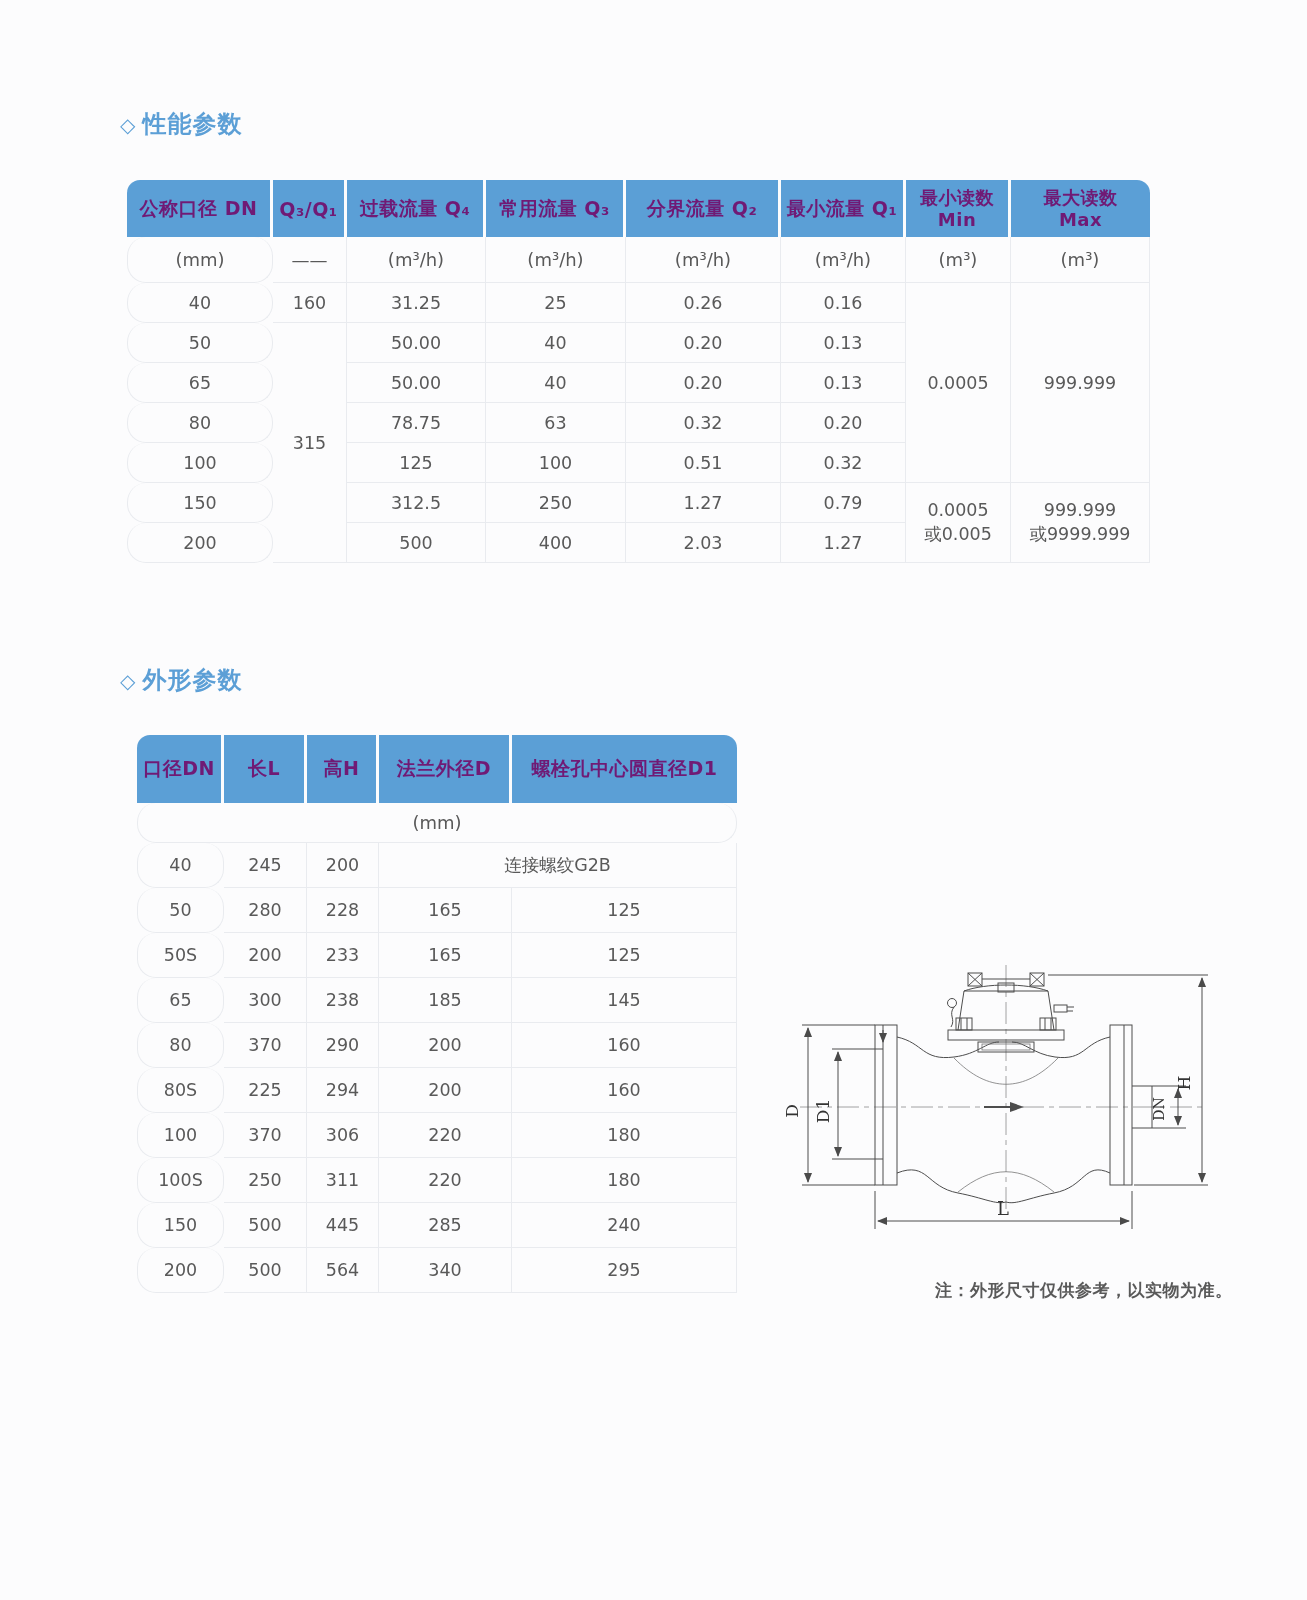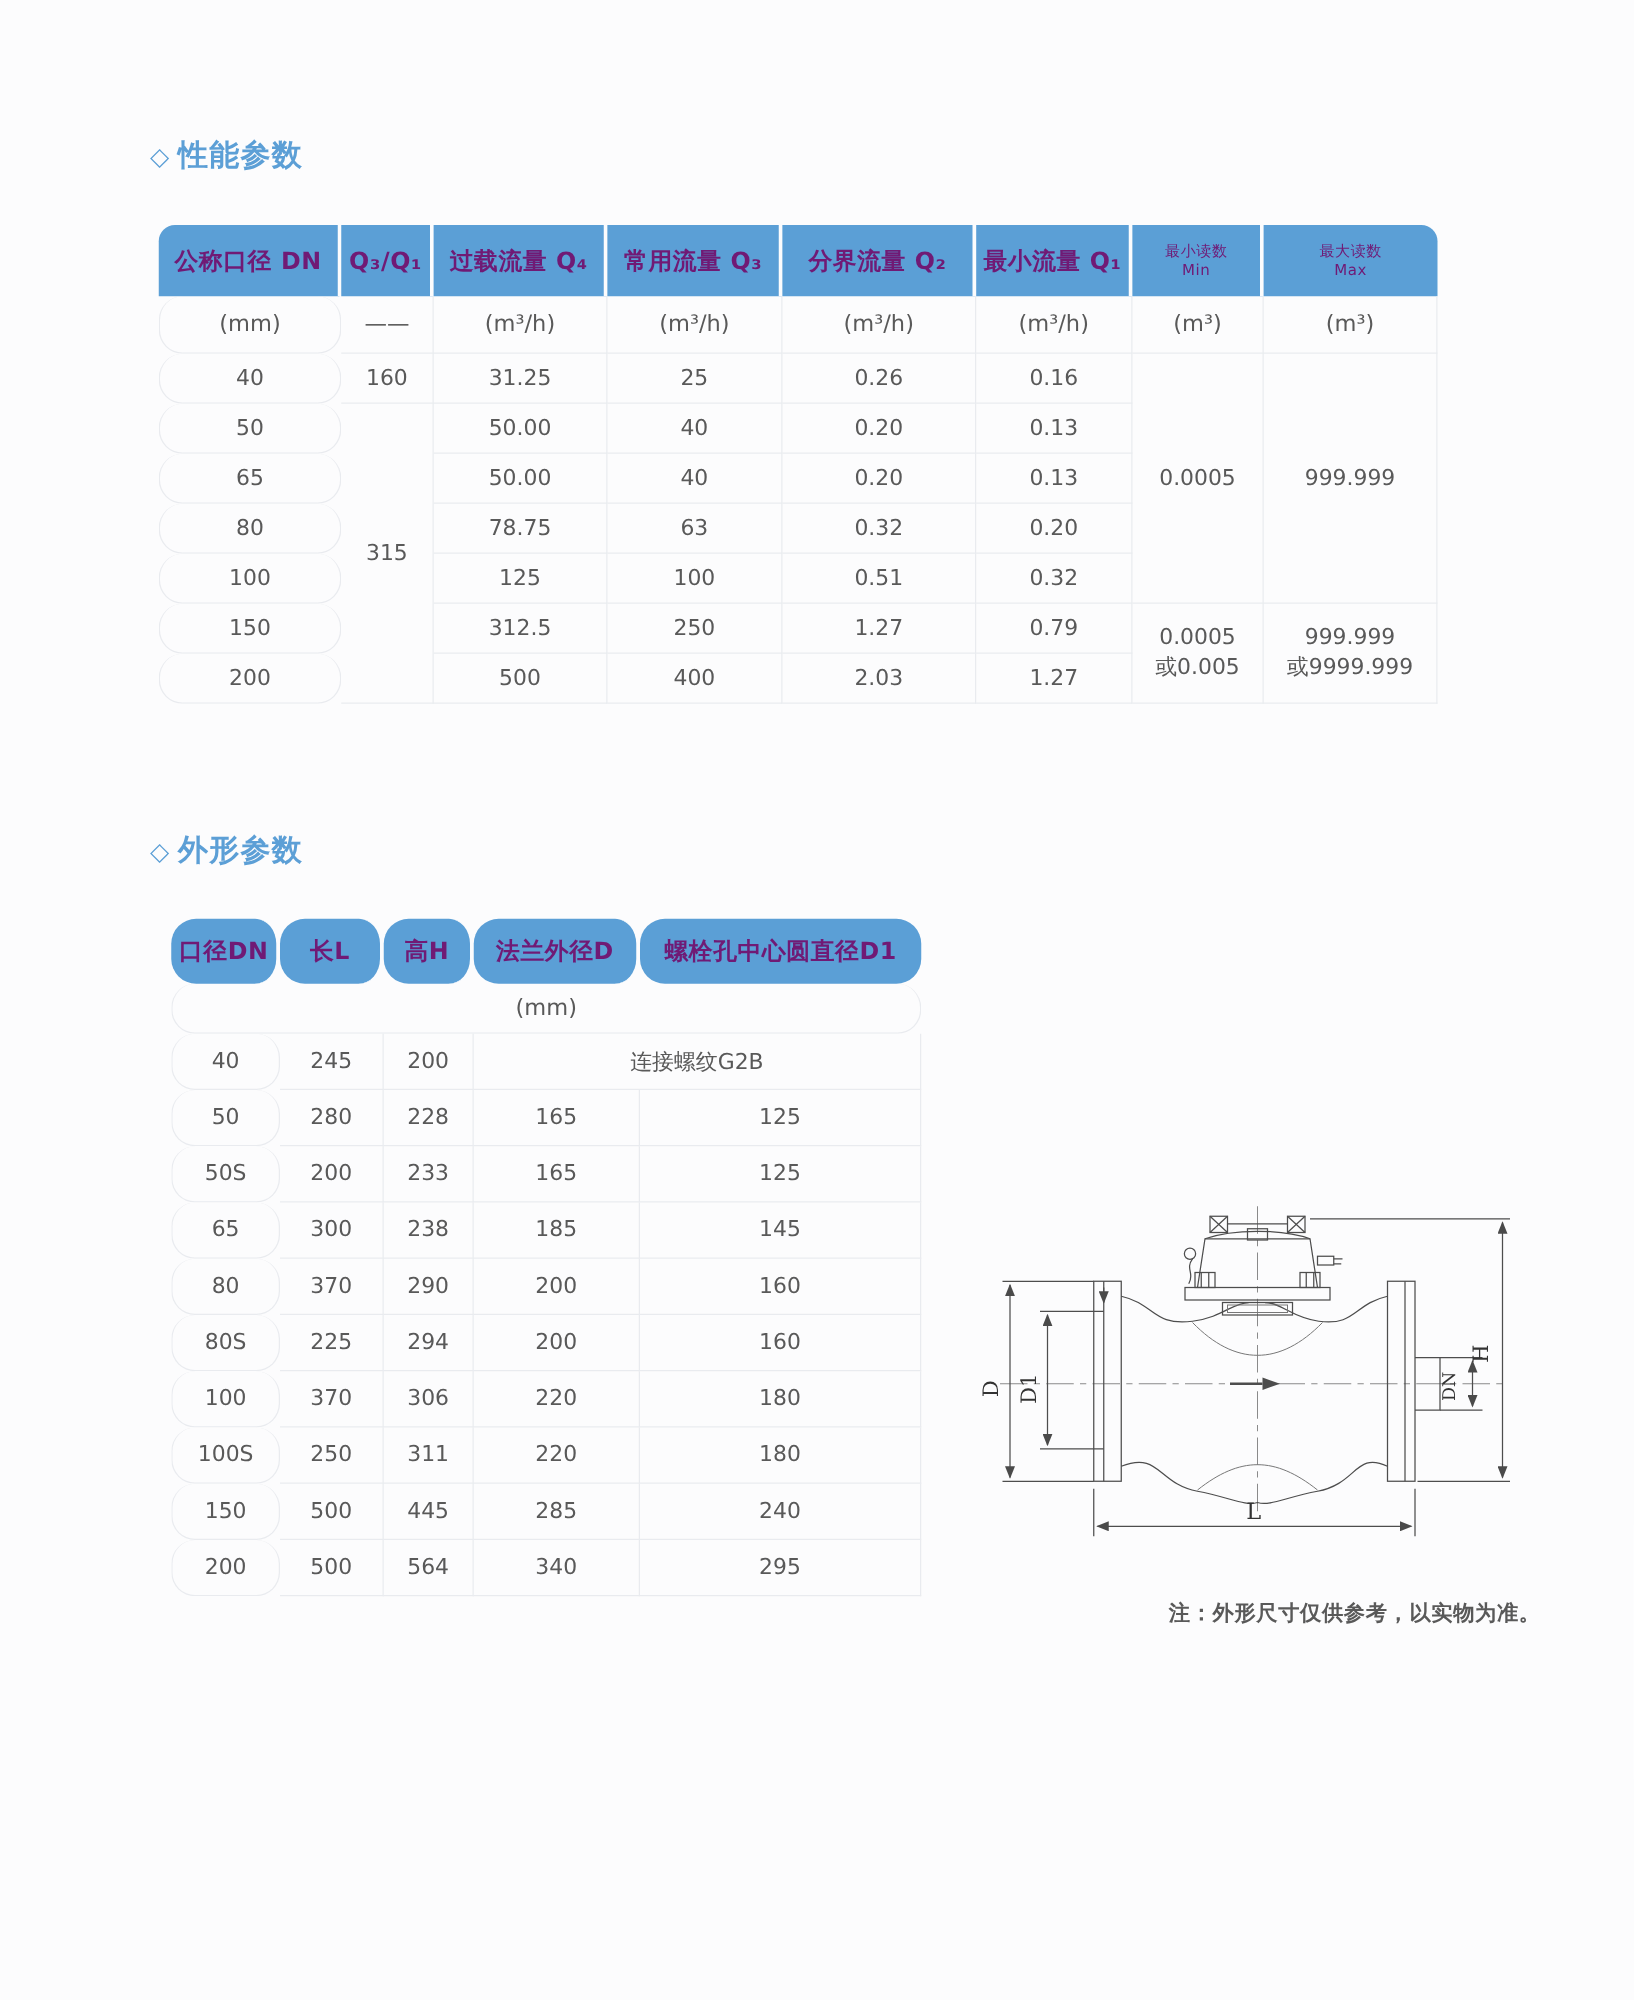--- a/index.html
+++ b/index.html
@@ -38,41 +38,41 @@
     font-size:19px;
     font-weight:600;
     text-align:center;
     vertical-align:middle;
     padding:0;
     border-right:3px solid #fcfcfd;
     letter-spacing:0.5px;
   }
   th.last{border-right:0;border-top-right-radius:13px;}
   th.first{border-top-left-radius:13px;}
-  .hdr2 span{display:block;font-size:12px;line-height:1.18;font-weight:400;}
+  .hdr2 span{display:block;font-size:18px;line-height:1.18;font-weight:700;}
   td{
     text-align:center;
     vertical-align:middle;
     color:#595959;
     font-size:17.5px;
     padding:0;
     border-right:1px solid #e9ebef;
     border-bottom:1px solid #e9ebef;
     background:transparent;
   }
   tr td:first-child{border-left:1px solid #e9ebef;border-radius:19px;}
   .two span{display:block;line-height:1.32;}
 
   .perf-tbl{left:127px;top:180px;width:1023px;}
   .perf-tbl thead tr.hrow th{height:57px;}
   .perf-tbl tr.units td{height:45px;font-size:18px;}
   .perf-tbl tbody td{height:39px;}
 
   .dims-tbl{left:137px;top:735px;width:600px;}
-  .dims-tbl thead th{height:52px;border-radius:20px;}
+  .dims-tbl thead th{height:68px;}
   .dims-tbl td.unitcell{height:39px;font-size:18px;}
   .dims-tbl tbody td{height:44px;}
 
   .drawing{
     position:absolute;
     left:756px;
     top:845px;
     width:500px;
     height:420px;
   }

